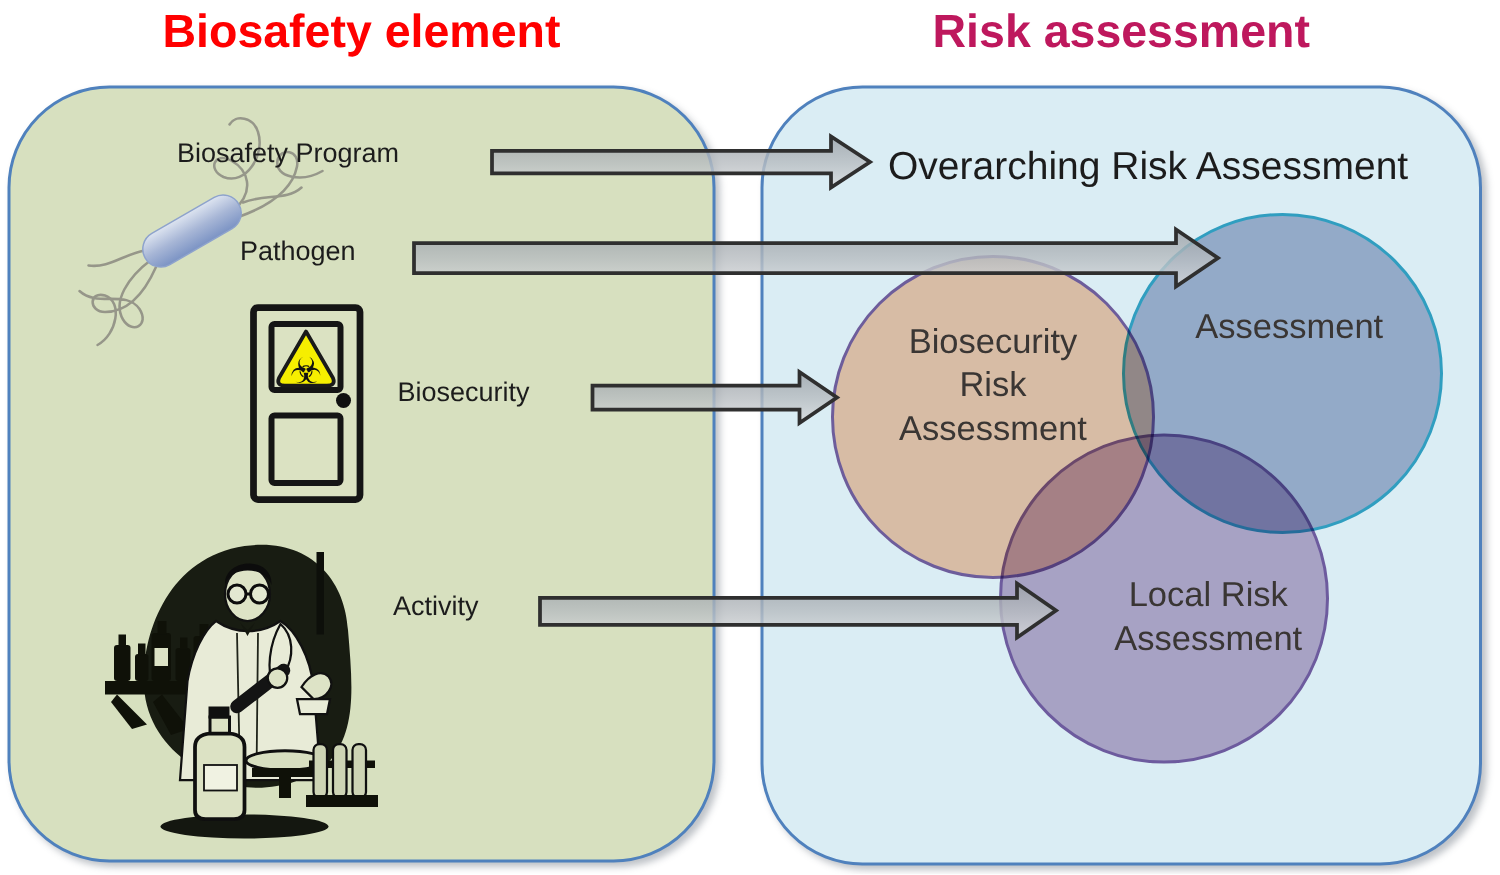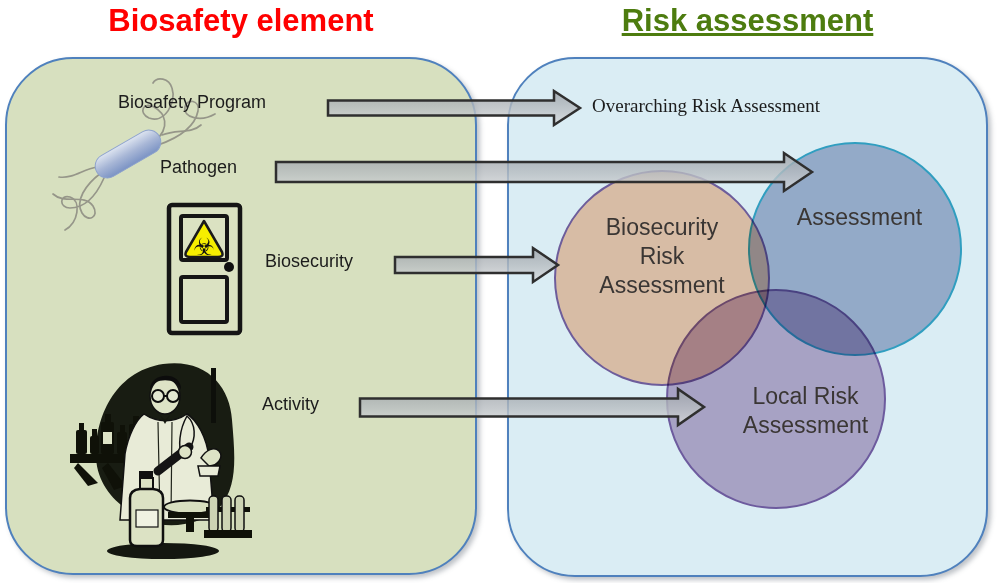--- a/index.html
+++ b/index.html
@@ -13,42 +13,42 @@
   .panel { position:absolute; top:57px; border-radius:68px; border:2px solid #4f81bd;
            box-shadow:3px 3px 5px rgba(110,120,130,0.45); }
   #panel-left  { left:5px;   width:472px; height:518px; background:#d7e0bf; }
   #panel-right { left:507px; width:481px; height:520px; background:#daedf4; }
 
   .elem-label { position:absolute; font-size:18px; color:#1c1c1c; font-weight:400; white-space:nowrap; }
   #lbl-biosafety-program { left:118px; top:92px; }
   #lbl-pathogen          { left:160px; top:157px; }
   #lbl-biosecurity       { left:265px; top:251px; }
   #lbl-activity          { left:262px; top:394px; }
-  #lbl-overarching       { left:592px; top:95px; font-size:19px;font-family:Liberation Serif, serif; }
+  #lbl-overarching       { left:592px; top:95px; font-size:26px; }
 
   .venn { position:absolute; border-radius:50%; border:2px solid; mix-blend-mode:multiply; }
   #venn-biosecurity { left:554px; top:170px; width:216px; height:216px; }
   #venn-pathogen    { left:748px; top:142px; width:214px; height:214px; }
   #venn-local       { left:666px; top:289px; width:220px; height:220px; }
 
   .venn-label { position:absolute; text-align:center; font-size:23px; line-height:29px; color:#3a3634; }
   #venn-label-biosecurity { left:557px; top:213px; width:210px; }
   #venn-label-pathogen    { left:757px; top:203px; width:205px; }
   #venn-label-local       { left:703px; top:382px; width:205px;text-align:center; }
 
   .overlay { position:absolute; left:0; top:0; width:1000px; height:583px; pointer-events:none; }
   .illus   { position:absolute; }
 </style>
 </head>
 <body>
 
 <div id="canvas">
 
   <div class="panel-title" id="title-left" style="color: rgb(255, 0, 0);">Biosafety element</div>
-  <div class="panel-title" id="title-right" style="color: #4d7c0f; text-decoration: underline;">Risk assessment</div>
+  <div class="panel-title" id="title-right" style="color: #be185d;">Risk assessment</div>
 
   <div class="panel" id="panel-left"></div>
   <div class="panel" id="panel-right"></div>
 
   <div class="venn" id="venn-biosecurity" style="background: rgb(252, 202, 173); border-color: rgb(128, 100, 162);"></div>
   <div class="venn" id="venn-pathogen" style="background: rgb(172, 183, 209); border-color: rgb(56, 170, 201);"></div>
   <div class="venn" id="venn-local" style="background: rgb(196, 174, 205); border-color: rgb(127, 98, 165);"></div>
 
   <svg class="illus" style="left:25px; top:55px;" width="215" height="185" viewBox="0 0 215 185">
     <defs>

